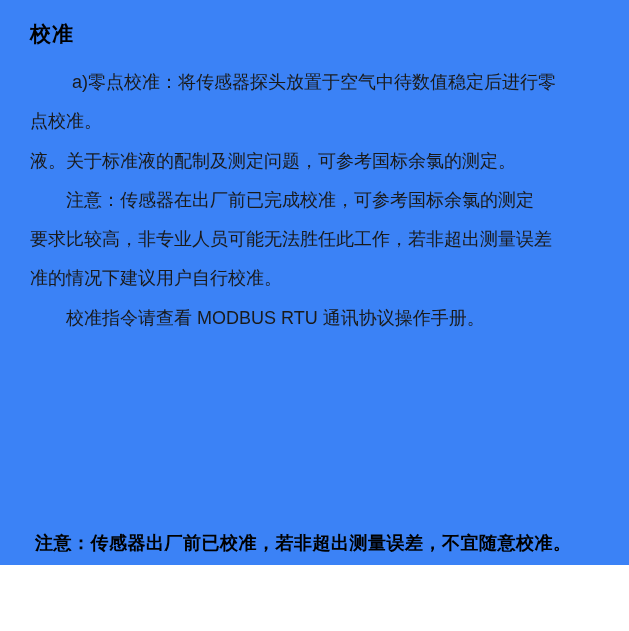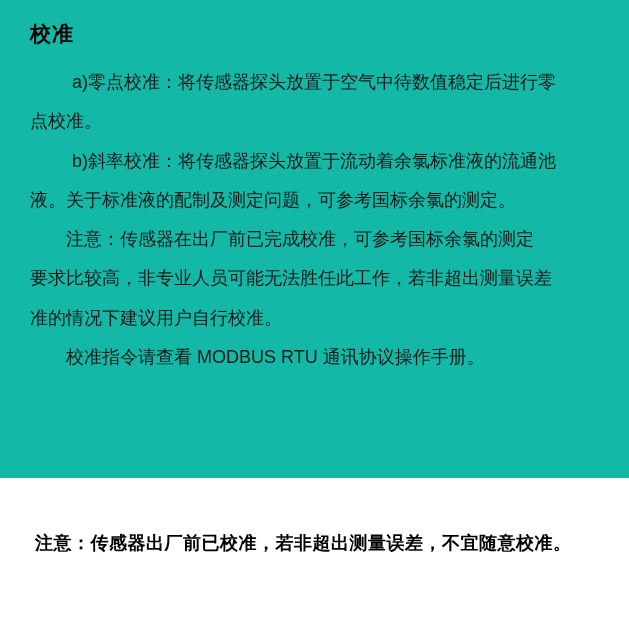--- a/index.html
+++ b/index.html
@@ -8,22 +8,22 @@
   }
   body {
     width: 629px;
     height: 631px;
     background: #ffffff;
     overflow: hidden;
   }
   .page {
     position: relative;
     width: 629px;
-    height: 478px;
-    background: #14b8a6;
+    height: 565px;
+    background: #3b82f6;
     color: #000000;
   }
   .doc-title {
     position: absolute;
     left: 30px;
     top: 6px;
     font-family: "Liberation Sans", "DejaVu Sans", sans-serif;
     font-weight: bold;
     font-size: 21px;
     letter-spacing: 1px;
@@ -65,21 +65,20 @@
 </head>
 <body>
 
 <div class="page">
 
   <h1 class="doc-title">校准</h1>
 
   <div class="body-text">
     <div class="line indent-ab">a)零点校准：将传感器探头放置于空气中待数值稳定后进行零</div>
     <div class="line">点校准。</div>
-    <div class="line indent-ab">b)斜率校准：将传感器探头放置于流动着余氯标准液的流通池</div>
     <div class="line">液。关于标准液的配制及测定问题，可参考国标余氯的测定。</div>
     <div class="line indent">注意：传感器在出厂前已完成校准，可参考国标余氯的测定</div>
     <div class="line">要求比较高，非专业人员可能无法胜任此工作，若非超出测量误差</div>
     <div class="line">准的情况下建议用户自行校准。</div>
     <div class="line indent">校准指令请查看 MODBUS RTU 通讯协议操作手册。</div>
   </div>
 
   <div class="footnote">注意：传感器出厂前已校准，若非超出测量误差，不宜随意校准。</div>
 
 </div>

